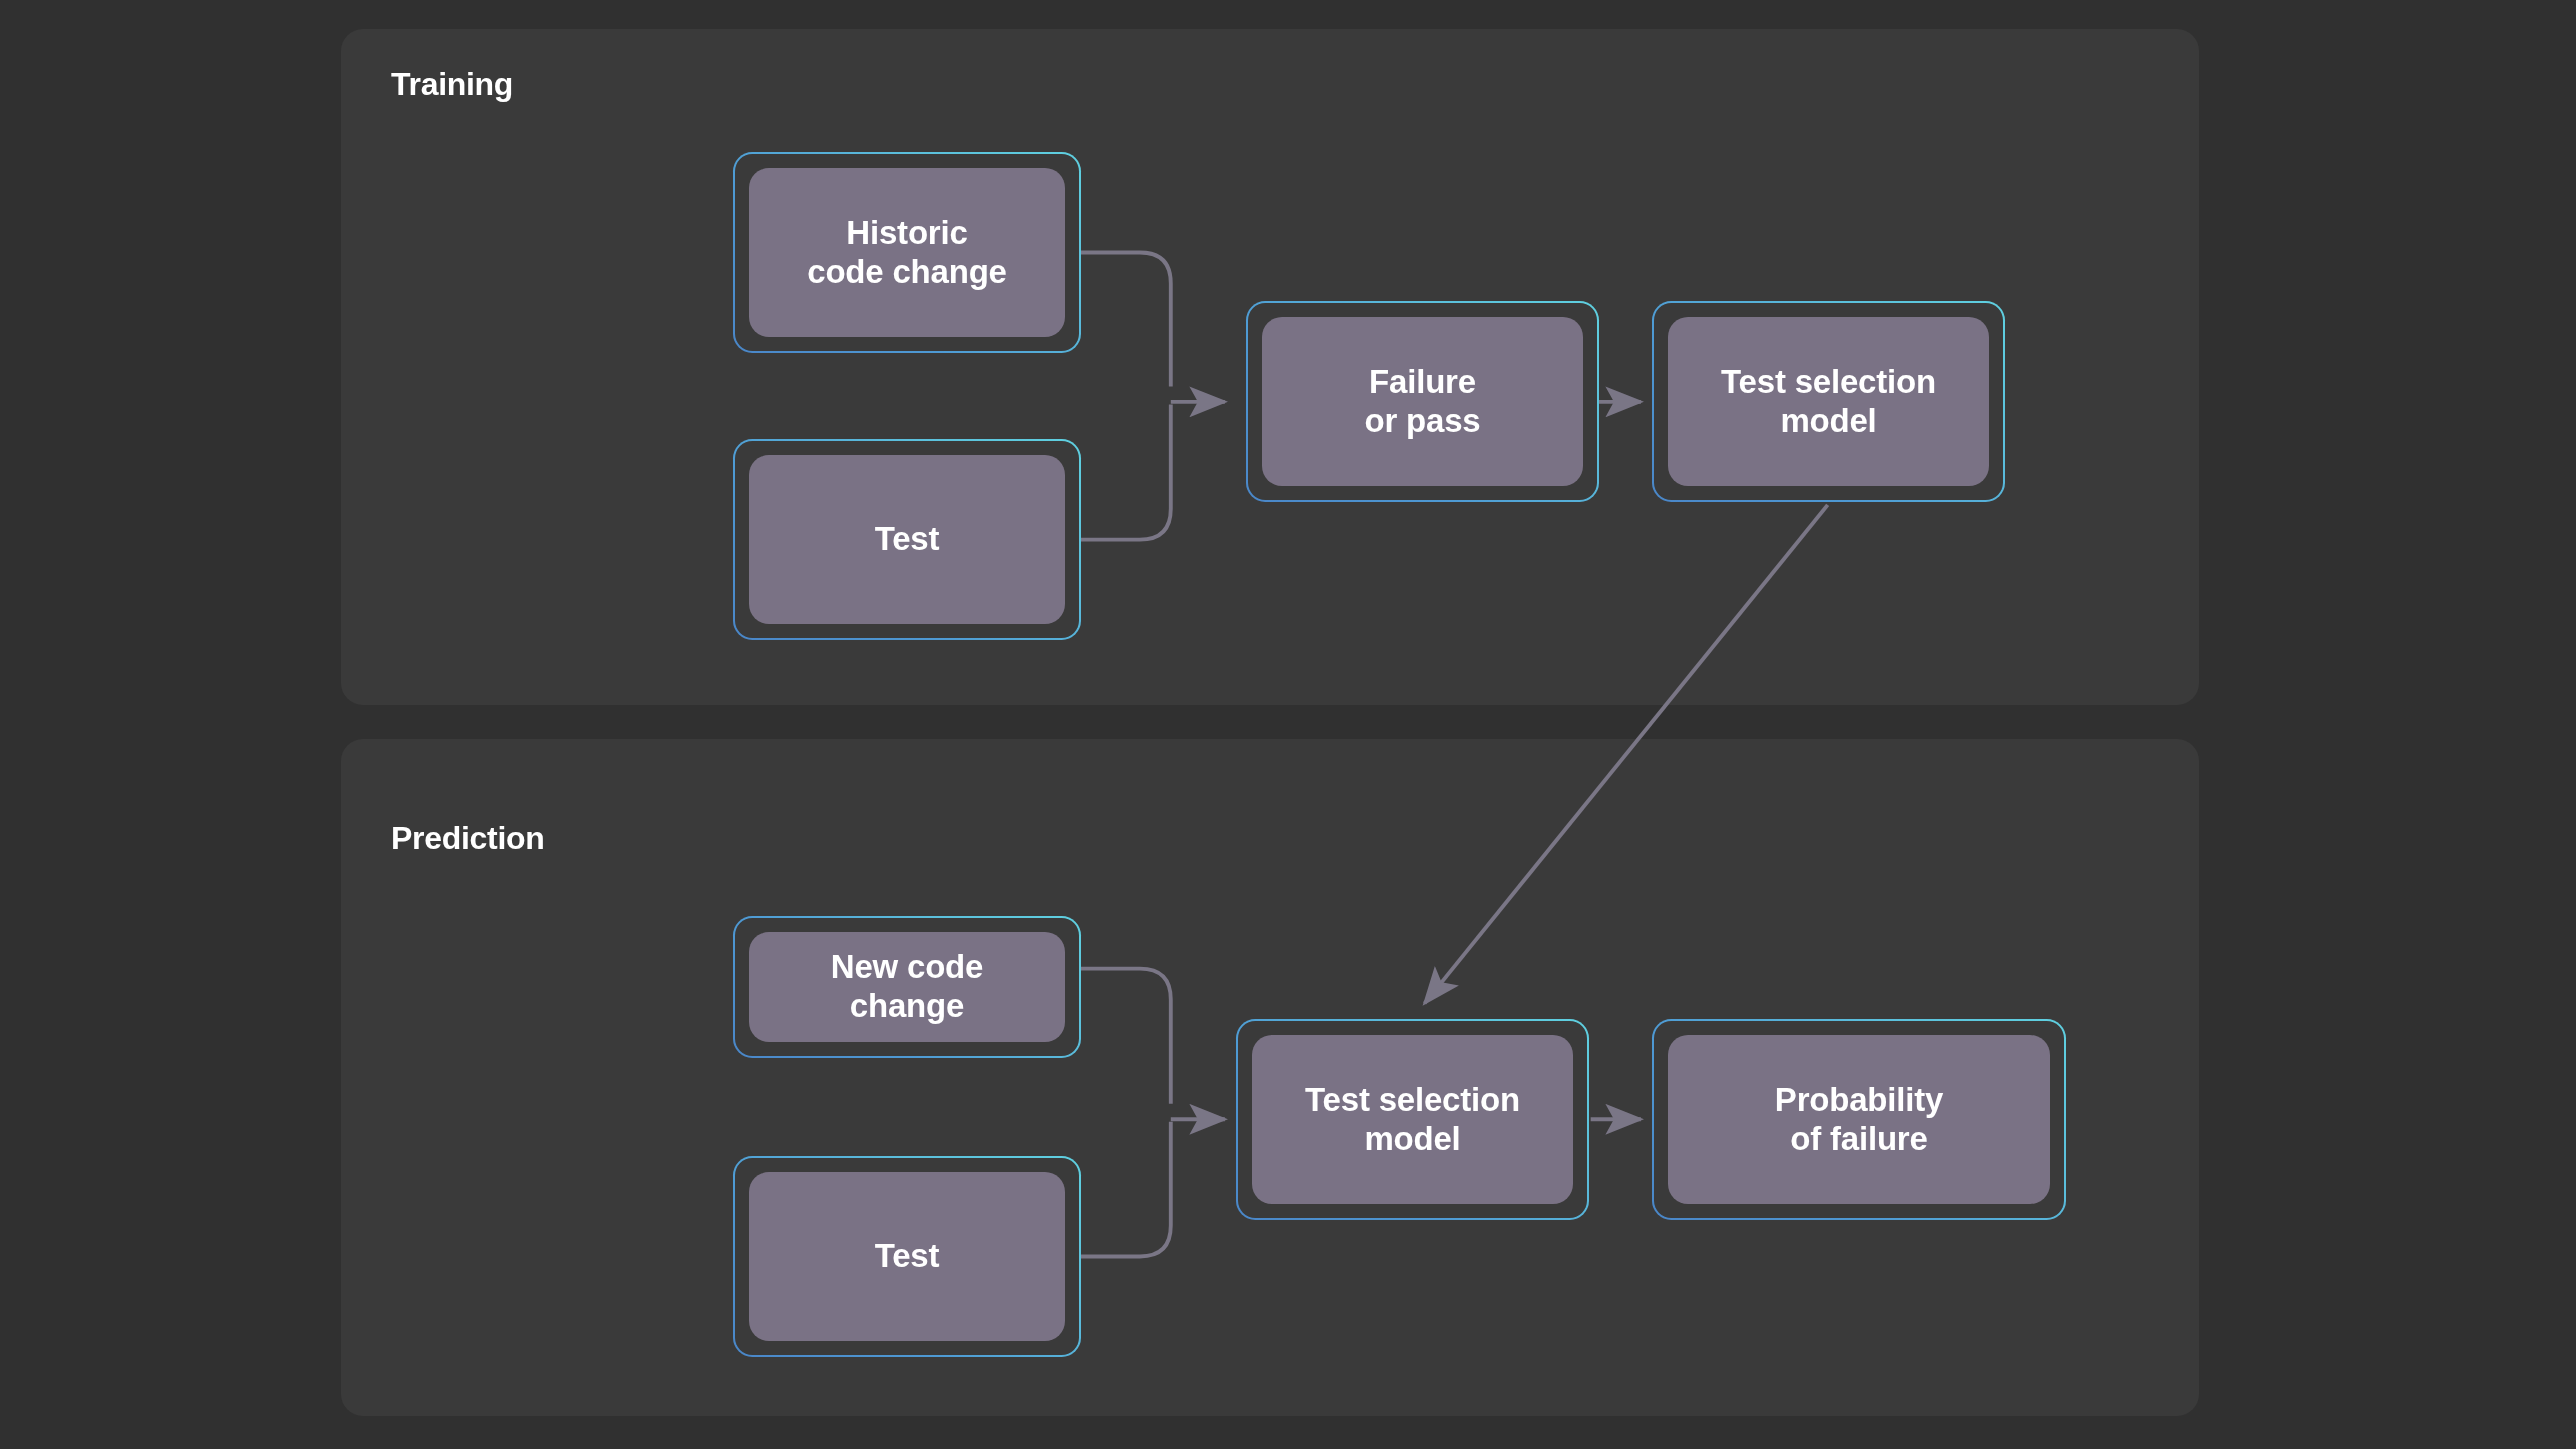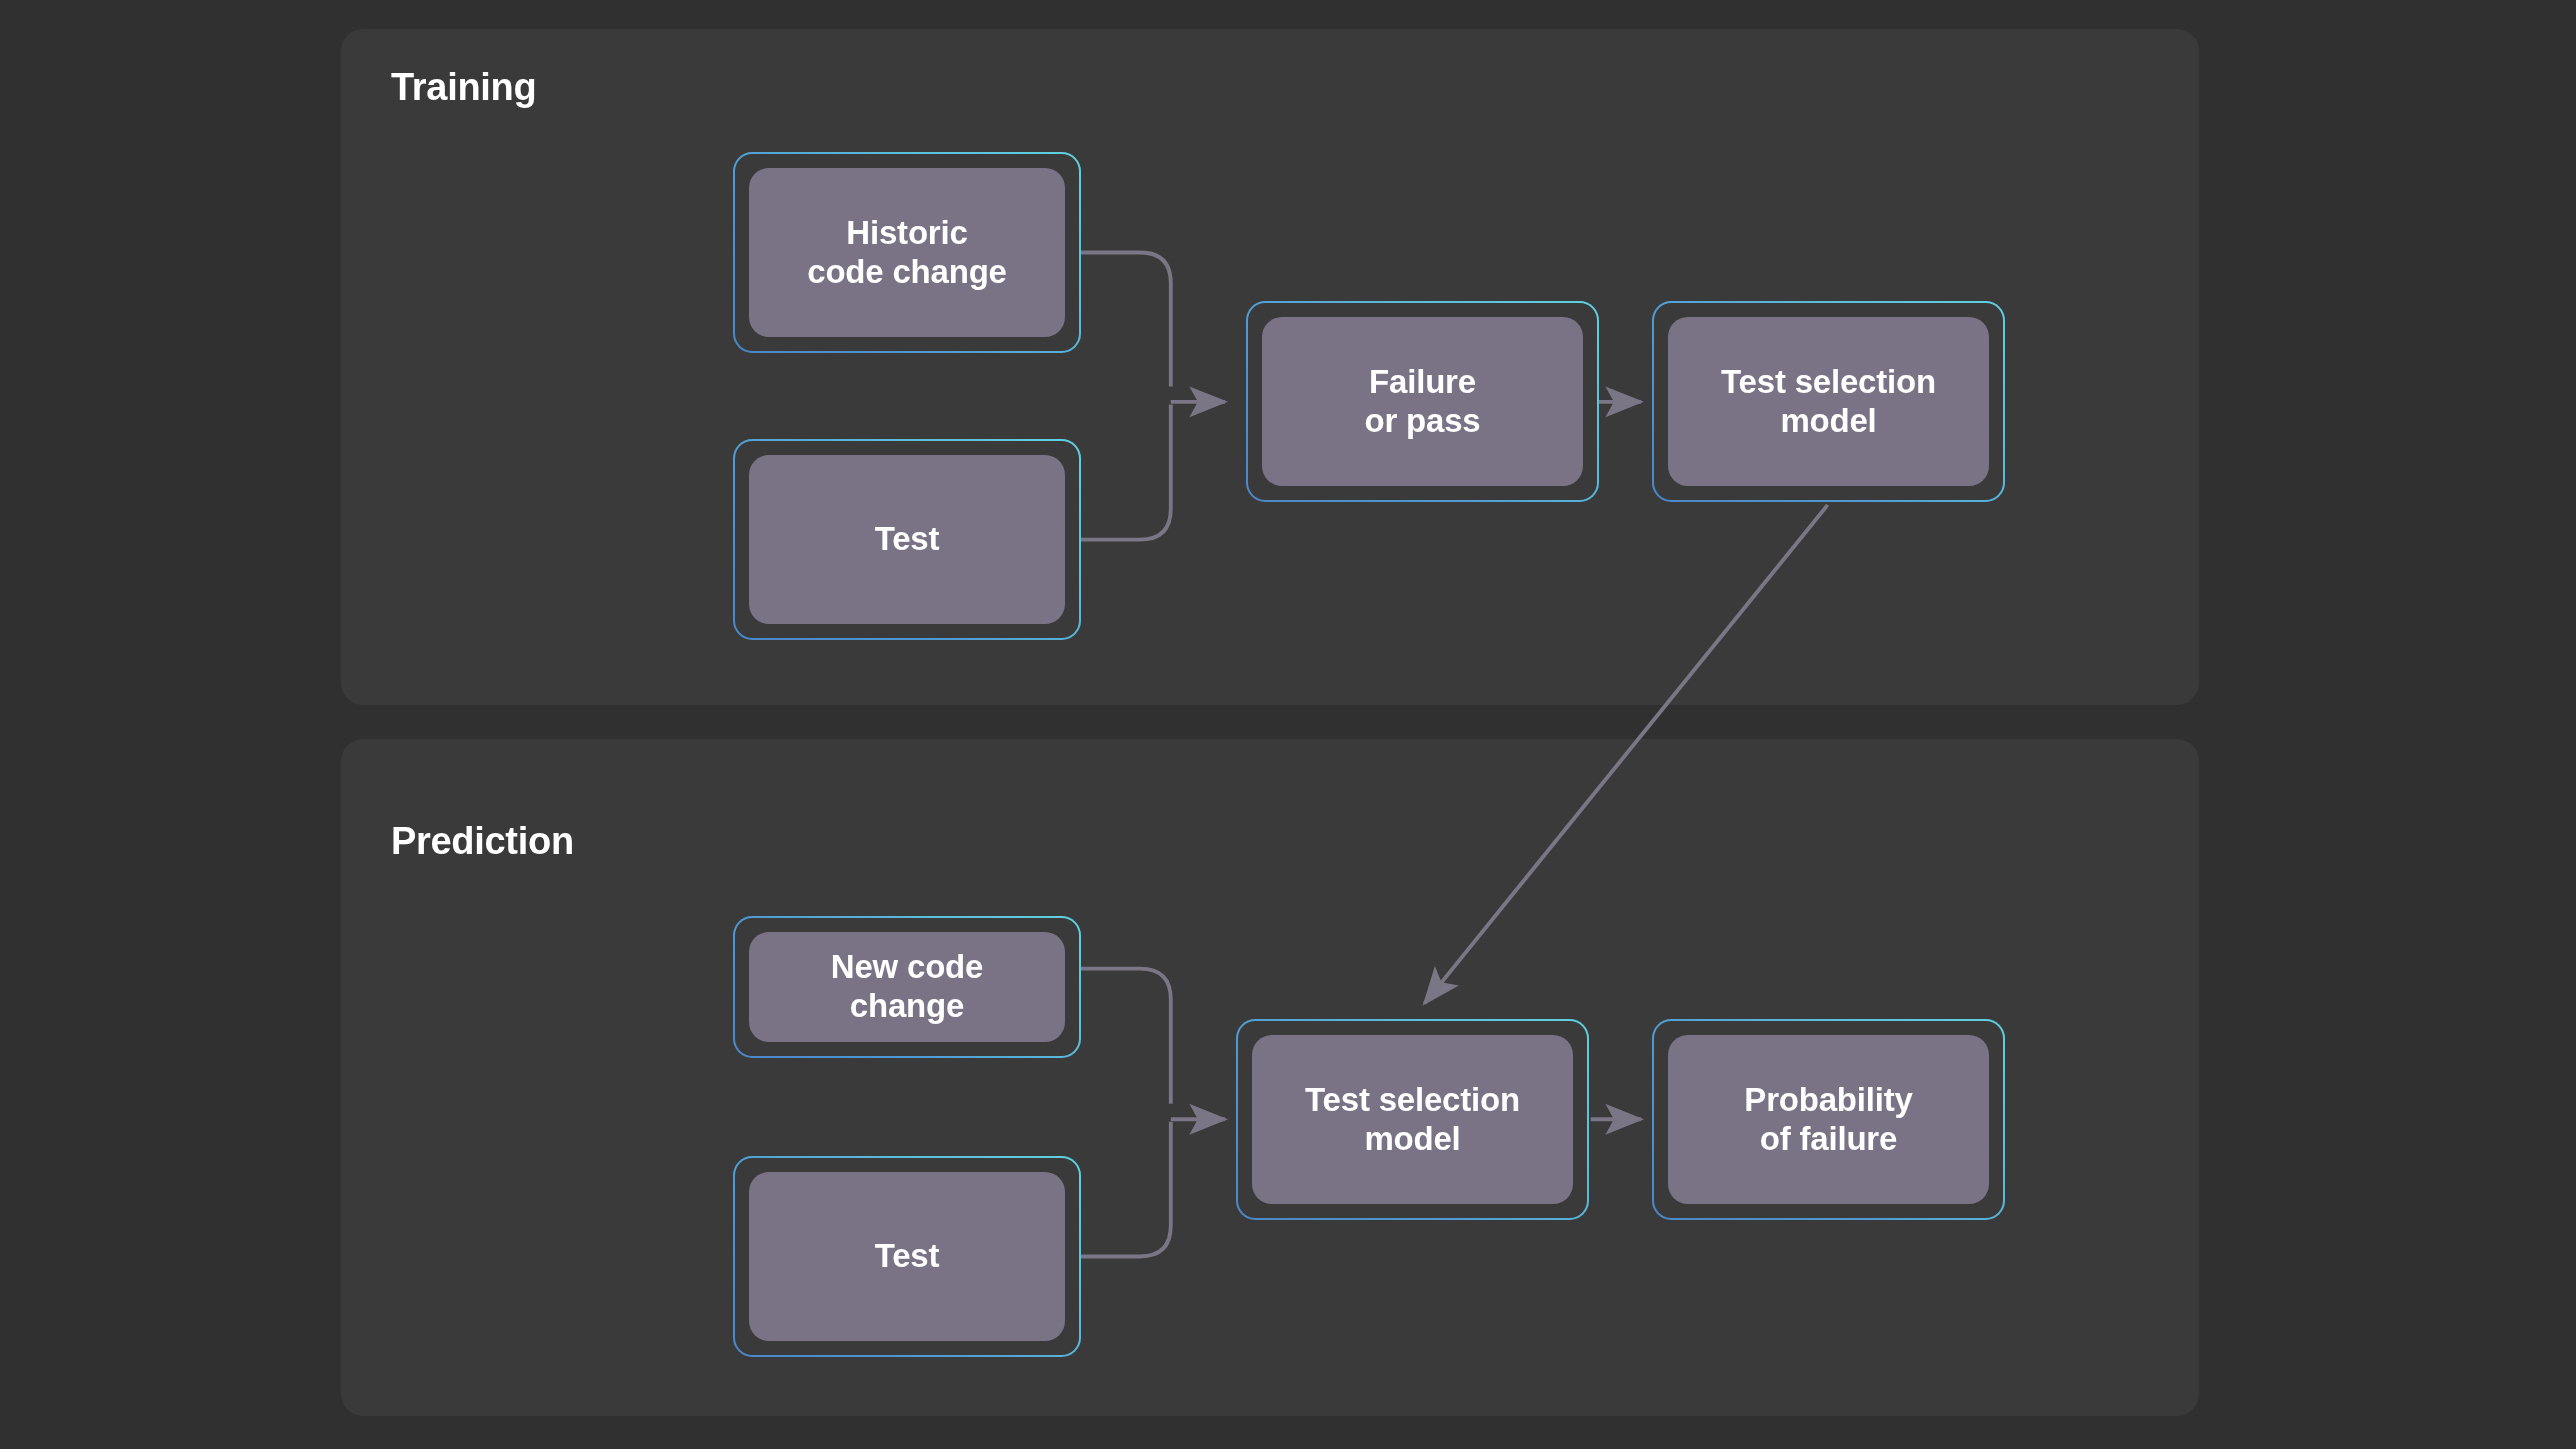--- a/index.html
+++ b/index.html
@@ -19,21 +19,21 @@
     background:#3a3a3a;
     border-radius:22px;
   }
   #panel-training{left:341px;top:29px;width:1858px;height:676px;}
   #panel-prediction{left:341px;top:739px;width:1858px;height:677px;}
 
   .panel-title{
     position:absolute;
     left:50px;
     color:#ffffff;
-    font-size:38px;
+    font-size:32px;
     font-weight:bold;
     letter-spacing:-0.3px;
     white-space:nowrap;
   }
   #title-training{top:37px;}
   #title-prediction{top:37px;margin-top:44px;}
 
   
   .node{
     position:absolute;
@@ -71,21 +71,21 @@
   
   #node-historic-code-change{left:733px;top:152px;width:348px;height:201px;}
   #node-train-test{left:733px;top:439px;width:348px;height:201px;}
   #node-failure-or-pass{left:1246px;top:301px;width:353px;height:201px;}
   #node-train-model{left:1652px;top:301px;width:353px;height:201px;}
 
   
   #node-new-code-change{left:733px;top:916px;width:348px;height:142px;}
   #node-pred-test{left:733px;top:1156px;width:348px;height:201px;}
   #node-pred-model{left:1236px;top:1019px;width:353px;height:201px;}
-  #node-probability-of-failure{left:1652px;top:1019px;width:353px;height:201px;}
+  #node-probability-of-failure{left:1652px;top:1019px;width:414px;height:201px;}
 
   
   #connectors{position:absolute;left:0;top:0;width:2576px;height:1449px;pointer-events:none;}
 </style>
 </head>
 <body>
 
 <div id="stage">
 
   <div class="panel" id="panel-training">

